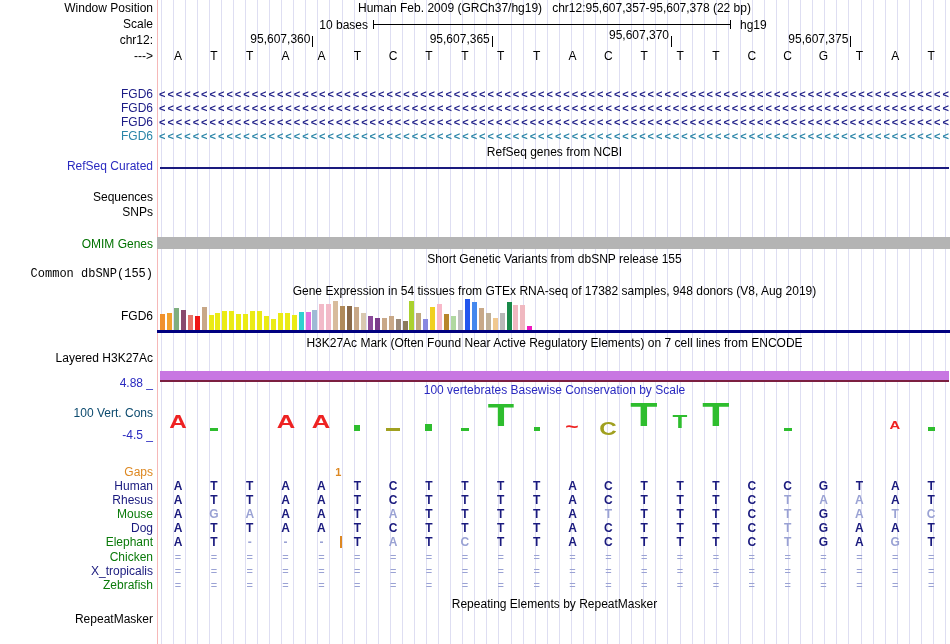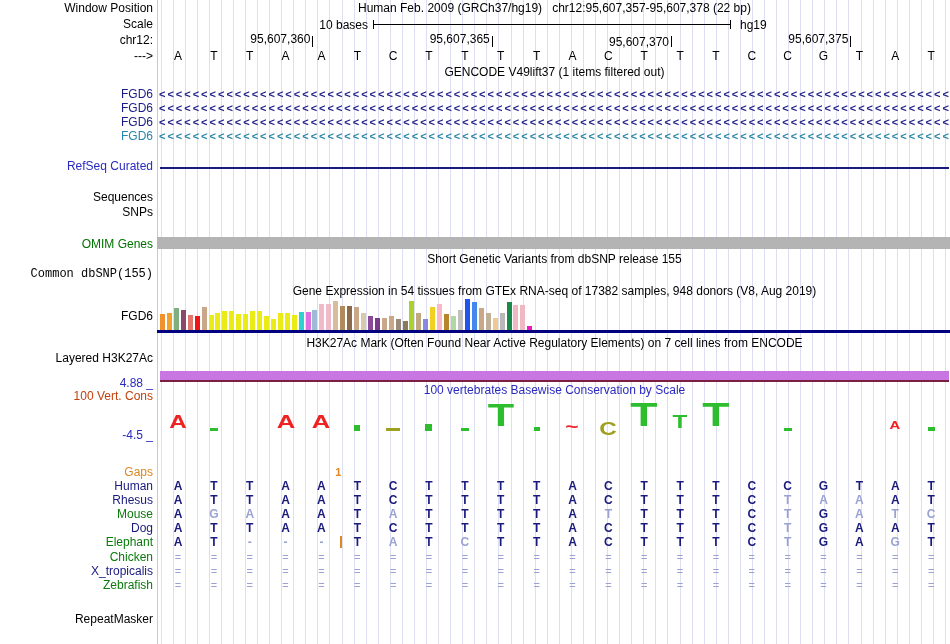--- a/index.html
+++ b/index.html
@@ -94,21 +94,21 @@
       <div class="gridline" style="left: 932.98px;"></div>
       <div class="gridline" style="left: 945.05px;"></div>
     </div>
   <div class="guideline" style="left:157px;"></div>
   <div id="gen-layer">
       <div class="tickmark" style="left: 312.42px; top: 36px;"></div>
       <div class="ticklabel" style="left: 220.42px; top: 33px;">95,607,360</div>
       <div class="tickmark" style="left: 491.739px; top: 36px;"></div>
       <div class="ticklabel" style="left: 399.739px; top: 33px;">95,607,365</div>
       <div class="tickmark" style="left: 671.057px; top: 36px;"></div>
-      <div class="ticklabel" style="left: 579.057px; top: 36px;">95,607,370</div>
+      <div class="ticklabel" style="left: 579.057px; top: 29px;">95,607,370</div>
       <div class="tickmark" style="left: 850.375px; top: 36px;"></div>
       <div class="ticklabel" style="left: 758.375px; top: 33px;">95,607,375</div>
       <div class="base-cell" style="left: 160px; top: 50px;">A</div>
       <div class="base-cell" style="left: 195.864px; top: 50px;">T</div>
       <div class="base-cell" style="left: 231.727px; top: 50px;">T</div>
       <div class="base-cell" style="left: 267.591px; top: 50px;">A</div>
       <div class="base-cell" style="left: 303.455px; top: 50px;">A</div>
       <div class="base-cell" style="left: 339.318px; top: 50px;">T</div>
       <div class="base-cell" style="left: 375.182px; top: 50px;">C</div>
       <div class="base-cell" style="left: 411.045px; top: 50px;">T</div>
@@ -400,22 +400,22 @@
   <div class="row-label" style="top:18px;">Scale</div>
   <div class="abs" style="top:18px;left:280px;width:88px;text-align:right;">10 bases</div>
   <div class="hline" style="top:24px;left:373px;width:358px;height:1px;background:#000;"></div>
   <div class="abs" style="top:20px;left:373px;width:1px;height:9px;background:#000;"></div>
   <div class="abs" style="top:20px;left:730px;width:1px;height:9px;background:#000;"></div>
   <div class="abs" style="top:18px;left:740px;">hg19</div>
 
   <div class="row-label" style="top:34px;">chr12:</div>
   <div class="row-label" style="top:50px;">---&gt;</div>
 
-  <div class="center-title" style="top:66px;">GENCODE V49lift37 (1 items filtered out)</div>
-
+
+  <div class="center-title" style="top:146px;">RefSeq genes from NCBI</div>
   <div class="row-label" style="top:160px;color:#2a2ac0;">RefSeq Curated</div>
   <div class="hline" style="top:167px;left:160px;width:789px;height:2px;background:#1a1a7e;"></div>
 
   <div class="row-label" style="top:191px;">Sequences</div>
   <div class="row-label" style="top:206px;">SNPs</div>
 
   <div class="hline" style="top:237px;left:157px;width:793px;height:12px;background:#b4b4b4;"></div>
   <div class="row-label" style="top:238px;color:#007200;">OMIM Genes</div>
 
   <div class="center-title" style="top:253px;">Short Genetic Variants from dbSNP release 155</div>
@@ -424,20 +424,21 @@
   <div class="center-title" style="top:285px;">Gene Expression in 54 tissues from GTEx RNA-seq of 17382 samples, 948 donors (V8, Aug 2019)</div>
   <div class="row-label" style="top:310px;">FGD6</div>
   <div class="hline" style="top:330px;left:157px;width:793px;height:3px;background:#000080;"></div>
 
   <div class="center-title" style="top:337px;">H3K27Ac Mark (Often Found Near Active Regulatory Elements) on 7 cell lines from ENCODE</div>
   <div class="row-label" style="top:352px;">Layered H3K27Ac</div>
   <div class="hline" style="top:371px;left:160px;width:789px;height:9px;background:#c877e2;border-bottom:2px solid #7c1f40;"></div>
 
   <div class="row-label" style="top:377px;color:#2a2ac0;">4.88 _</div>
   <div class="center-title" style="top:384px;color:#2a2ac0;">100 vertebrates Basewise Conservation by Scale</div>
-  <div class="row-label" style="top:390px;color:#c2410c;">100 Vert. Cons</div>
+  <div class="row-label" style="top:407px;color:#0c4a6e;">100 Vert. Cons</div>
   <div class="row-label" style="top:429px;color:#2a2ac0;">-4.5 _</div>
 
   <div class="row-label" style="top:466px;color:#dd8822;">Gaps</div>
 
+  <div class="center-title" style="top:598px;">Repeating Elements by RepeatMasker</div>
   <div class="row-label" style="top:613px;">RepeatMasker</div>
 
 </div>
 
 </body></html>

